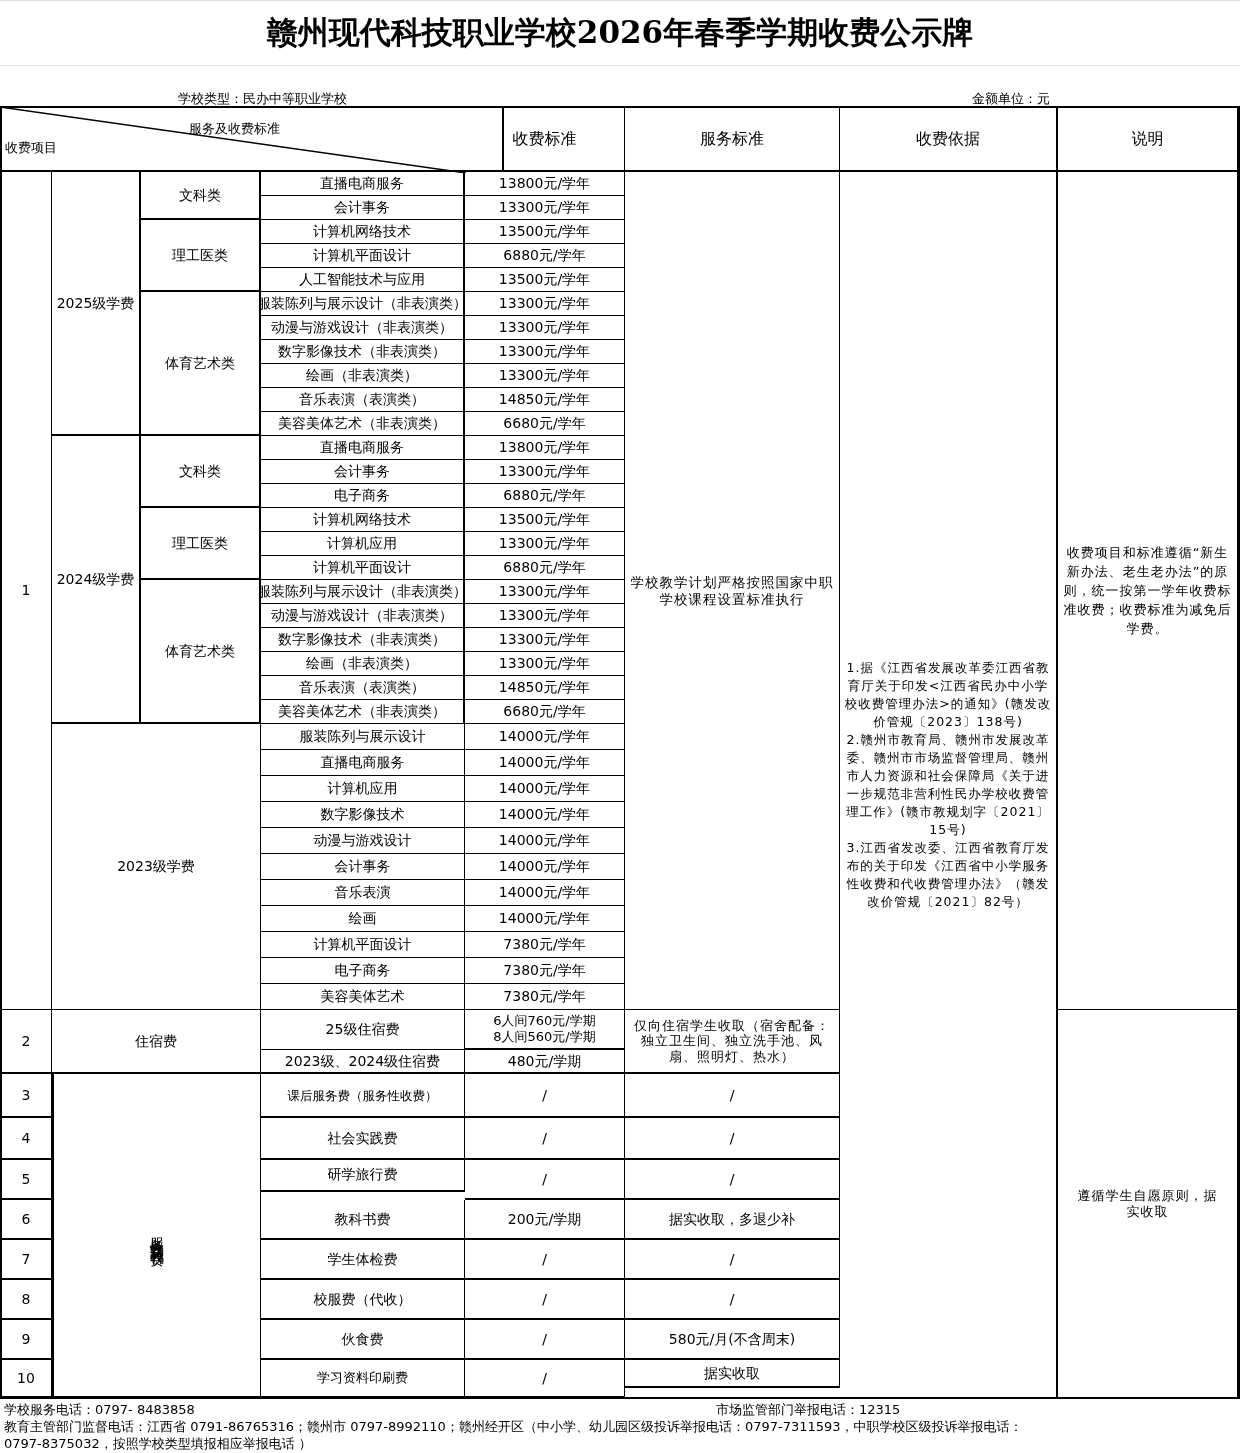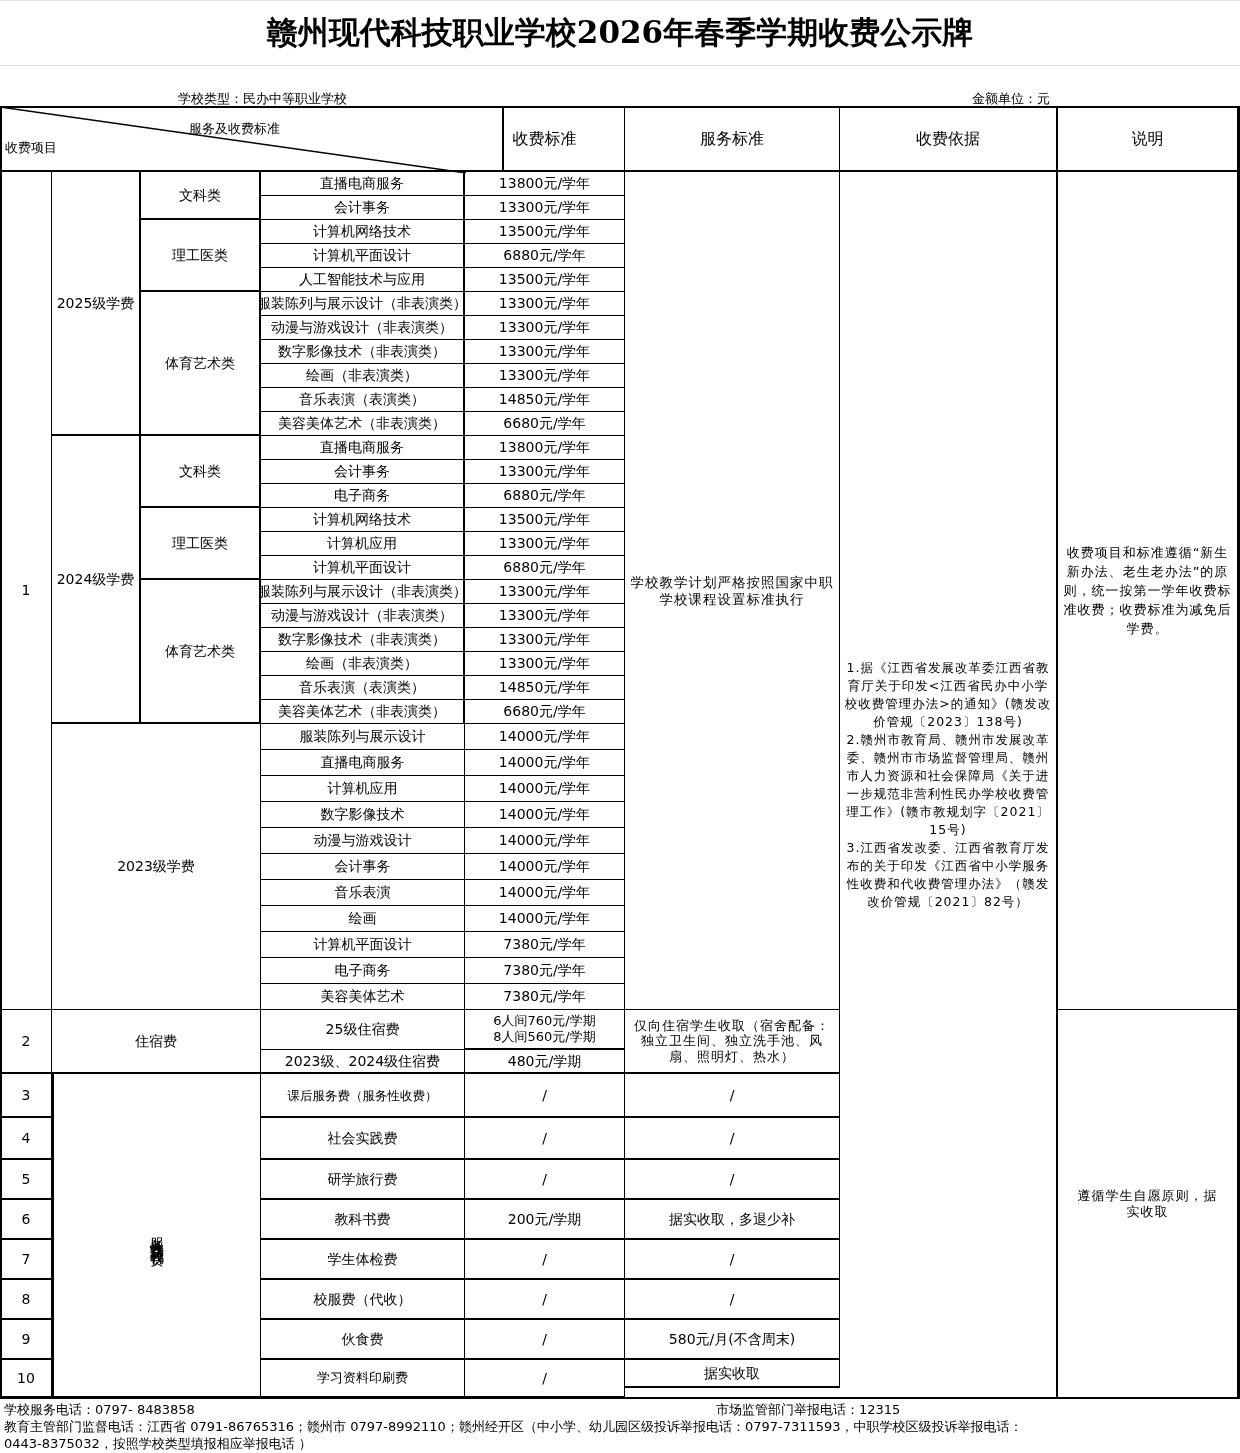--- a/index.html
+++ b/index.html
@@ -146,21 +146,21 @@
     <div class="cell wrap" style="left: 1058px; top: 1010px; width: 180px; height: 388px; font-size: 13px; letter-spacing: 1px; padding: 0px 18px;">遵循学生自愿原则，据实收取</div>
     <div class="cell thick-b" style="left: 0px; top: 1074px; width: 52px; height: 44px; border-left: 1px solid rgb(0, 0, 0);">3</div>
     <div class="cell thick-b" style="left: 261px; top: 1074px; width: 204px; height: 44px; font-size: 12.5px;">课后服务费（服务性收费）</div>
     <div class="cell thick-b" style="left: 465px; top: 1074px; width: 160px; height: 44px;">/</div>
     <div class="cell thick-b" style="left: 625px; top: 1074px; width: 215px; height: 44px;">/</div>
     <div class="cell thick-b" style="left: 0px; top: 1118px; width: 52px; height: 42px; border-left: 1px solid rgb(0, 0, 0);">4</div>
     <div class="cell thick-b" style="left: 261px; top: 1118px; width: 204px; height: 42px;">社会实践费</div>
     <div class="cell thick-b" style="left: 465px; top: 1118px; width: 160px; height: 42px;">/</div>
     <div class="cell thick-b" style="left: 625px; top: 1118px; width: 215px; height: 42px;">/</div>
     <div class="cell thick-b" style="left: 0px; top: 1160px; width: 52px; height: 40px; border-left: 1px solid rgb(0, 0, 0);">5</div>
-    <div class="cell thick-b" style="left: 261px; top: 1160px; width: 204px; height: 40px;">研学旅行费</div>
+    <div class="cell thick-b" style="left: 261px; top: 1160px; width: 204px; height: 32px; font-family: Liberation Serif, serif;">研学旅行费</div>
     <div class="cell thick-b" style="left: 465px; top: 1160px; width: 160px; height: 40px;">/</div>
     <div class="cell thick-b" style="left: 625px; top: 1160px; width: 215px; height: 40px;">/</div>
     <div class="cell thick-b" style="left: 0px; top: 1200px; width: 52px; height: 40px; border-left: 1px solid rgb(0, 0, 0);">6</div>
     <div class="cell thick-b" style="left: 261px; top: 1200px; width: 204px; height: 40px;">教科书费</div>
     <div class="cell thick-b" style="left: 465px; top: 1200px; width: 160px; height: 40px;">200元/学期</div>
     <div class="cell thick-b" style="left: 625px; top: 1200px; width: 215px; height: 40px;">据实收取，多退少补</div>
     <div class="cell thick-b" style="left: 0px; top: 1240px; width: 52px; height: 40px; border-left: 1px solid rgb(0, 0, 0);">7</div>
     <div class="cell thick-b" style="left: 261px; top: 1240px; width: 204px; height: 40px;">学生体检费</div>
     <div class="cell thick-b" style="left: 465px; top: 1240px; width: 160px; height: 40px;">/</div>
     <div class="cell thick-b" style="left: 625px; top: 1240px; width: 215px; height: 40px;">/</div>
@@ -182,13 +182,13 @@
     <div class="frame" style="left: 0px; top: 106px; width: 1240px; height: 1293px;"></div>
   </div>
 
 <svg class="diag" viewBox="0 0 466 66" preserveAspectRatio="none">
   <line x1="0" y1="0" x2="466" y2="66" stroke="#000" stroke-width="1.5"></line>
 </svg>
 
 <div class="footer" style="left:4px;top:1401px;">学校服务电话：0797- 8483858</div>
 <div class="footer" style="left:716px;top:1401px;">市场监管部门举报电话：12315</div>
 <div class="footer" style="left:4px;top:1418px;">教育主管部门监督电话：江西省 0791-86765316；赣州市 0797-8992110；赣州经开区（中小学、幼儿园区级投诉举报电话：0797-7311593，中职学校区级投诉举报电话：</div>
-<div class="footer" style="left:4px;top:1435px;">0443-8375032，按照学校类型填报相应举报电话 ）</div>
+<div class="footer" style="left:4px;top:1435px;">0797-8375032，按照学校类型填报相应举报电话 ）</div>
 
 </body></html>

